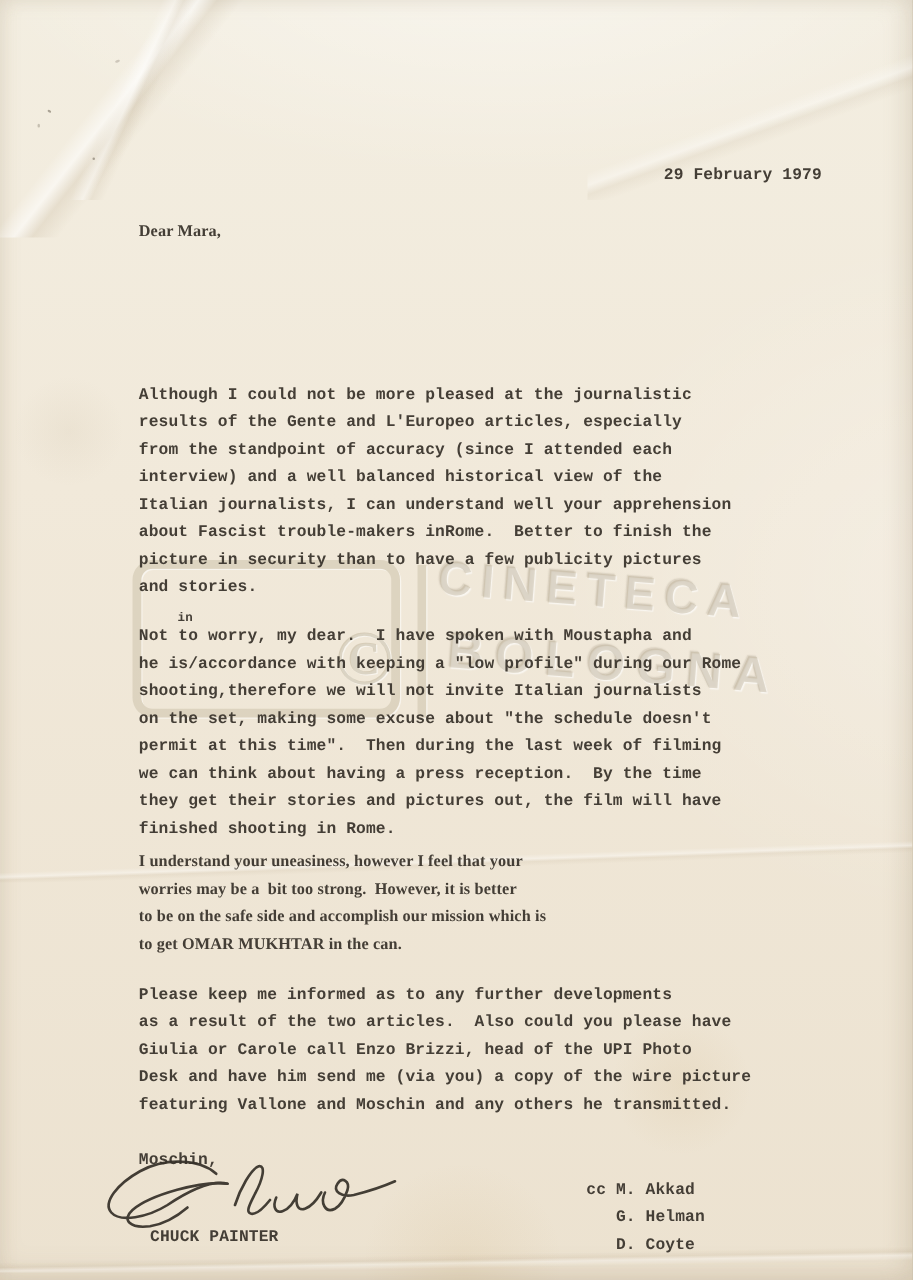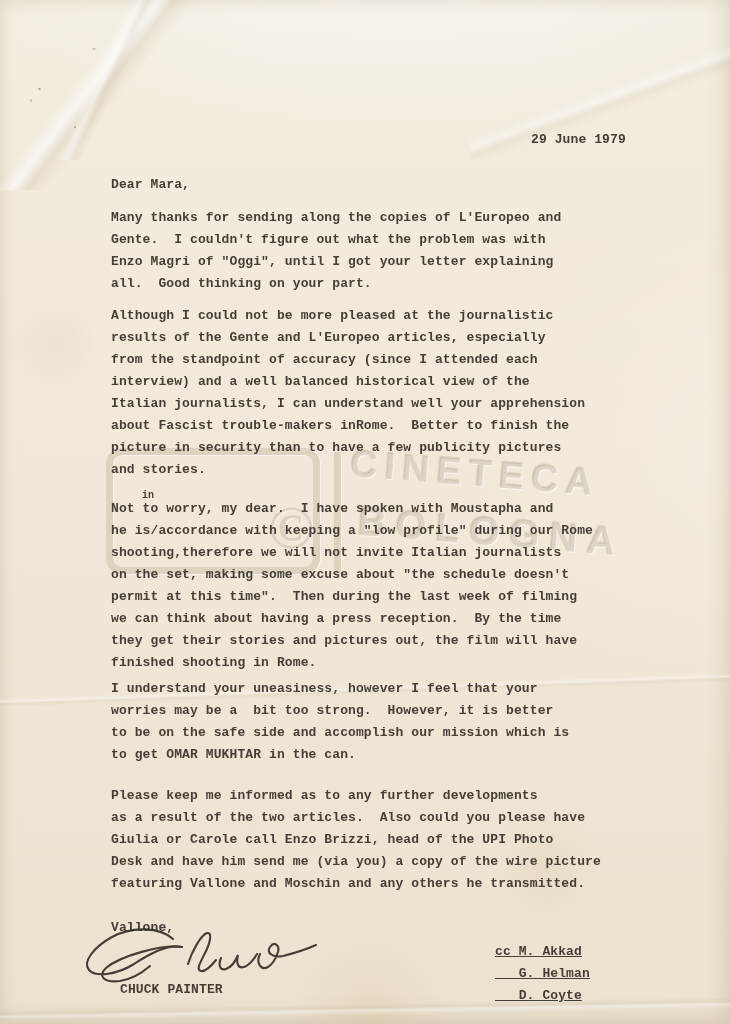--- a/index.html
+++ b/index.html
@@ -77,30 +77,30 @@
   .wm-line2{font-size:40px;line-height:44px;letter-spacing:9px;margin-left:12px;margin-top:14px;}
 
   
   .t{
     position:absolute;white-space:pre;
     font-family:"Liberation Mono","DejaVu Sans Mono",monospace;
     font-weight:bold;font-size:13px;line-height:22px;
     color:#443e36;letter-spacing:0.1px;
   }
   .date{left:531px;top:129px;}
-  .salutation{left:111px;top:174px;}
+  .salutation{left:111px;top:174px;font-family:Liberation Serif, serif;}
   .p1{left:111px;top:207px;}
   .p2{left:111px;top:305px;}
   .p3{left:111px;top:482px;margin-top:16px;}
   .insert-in{left:142px;top:490px;font-size:10px;line-height:12px;}
-  .p4{left:111px;top:678px;}
+  .p4{left:111px;top:678px;font-family:Liberation Serif, serif;}
   .p5{left:111px;top:785px;}
   .closing{left:111px;top:917px;}
   .sig-name{left:120px;top:979px;font-family:Liberation Mono, monospace;}
-  .cc{left:495px;top:941px;text-decoration:underline;}
+  .cc{left:469px;top:941px;}
   .sig-svg{position:absolute;left:76px;top:924px;}
 </style>
 </head>
 <body>
 
 <div class="page">
 
   <div class="crease crease-tl"></div>
   <div class="crease crease-tl2"></div>
   <div class="crease crease-tr"></div>
@@ -114,27 +114,23 @@
   <div class="wm">
     <div class="wm-frame"></div>
     <div class="wm-copy">©</div>
     <div class="wm-bar"></div>
     <div class="wm-text">
       <div class="wm-line1">CINETECA</div>
       <div class="wm-line2">BOLOGNA</div>
     </div>
   </div>
 
-  <div class="t date">29 June 1979</div>
+  <div class="t date">29 February 1979</div>
   <div class="t salutation">Dear Mara,</div>
 
-  <div class="t p1">Many thanks for sending along the copies of L'Europeo and
-Gente.  I couldn't figure out what the problem was with
-Enzo Magri of "Oggi", until I got your letter explaining
-all.  Good thinking on your part.</div>
   <div class="t p2">Although I could not be more pleased at the journalistic
 results of the Gente and L'Europeo articles, especially
 from the standpoint of accuracy (since I attended each
 interview) and a well balanced historical view of the
 Italian journalists, I can understand well your apprehension
 about Fascist trouble-makers inRome.  Better to finish the
 picture in security than to have a few publicity pictures
 and stories.</div>
   <div class="t p3">Not to worry, my dear.  I have spoken with Moustapha and
 he is/accordance with keeping a "low profile" during our Rome
@@ -148,21 +144,21 @@
   <div class="t p4">I understand your uneasiness, however I feel that your
 worries may be a  bit too strong.  However, it is better
 to be on the safe side and accomplish our mission which is
 to get OMAR MUKHTAR in the can.</div>
   <div class="t p5">Please keep me informed as to any further developments
 as a result of the two articles.  Also could you please have
 Giulia or Carole call Enzo Brizzi, head of the UPI Photo
 Desk and have him send me (via you) a copy of the wire picture
 featuring Vallone and Moschin and any others he transmitted.</div>
 
-  <div class="t closing">Vallone,</div>
+  <div class="t closing">Moschin,</div>
 
   <svg class="sig-svg" width="245" height="66" viewBox="0 0 245 66" fill="none">
     <g stroke="#353028" stroke-width="2.1" stroke-linecap="round" fill="none" opacity="0.92">
       <path d="M97,15 C84,3 56,2 36,13 C18,23 6,38 13,46 C20,54 42,50 58,40 C76,28 94,20 106,23"></path>
       <path d="M106,23 C86,20 44,32 30,44 C21,52 28,59 44,57 C57,55 67,48 74,42"></path>
       <path d="M112,40 C116,27 125,11 131,9 C137,8 134,20 128,31 C124,39 120,46 125,47 C130,48 136,41 140,36"></path>
       <path d="M145,34 C142,41 144,47 150,45 C156,43 160,36 162,31 C160,39 162,45 168,43 C174,41 178,35 181,30"></path>
       <path d="M184,30 C180,38 184,47 192,43 C197,40 200,34 202,28 C204,21 198,17 194,23 C190,29 197,34 207,32 C219,29 231,25 240,21"></path>
     </g>
   </svg>

